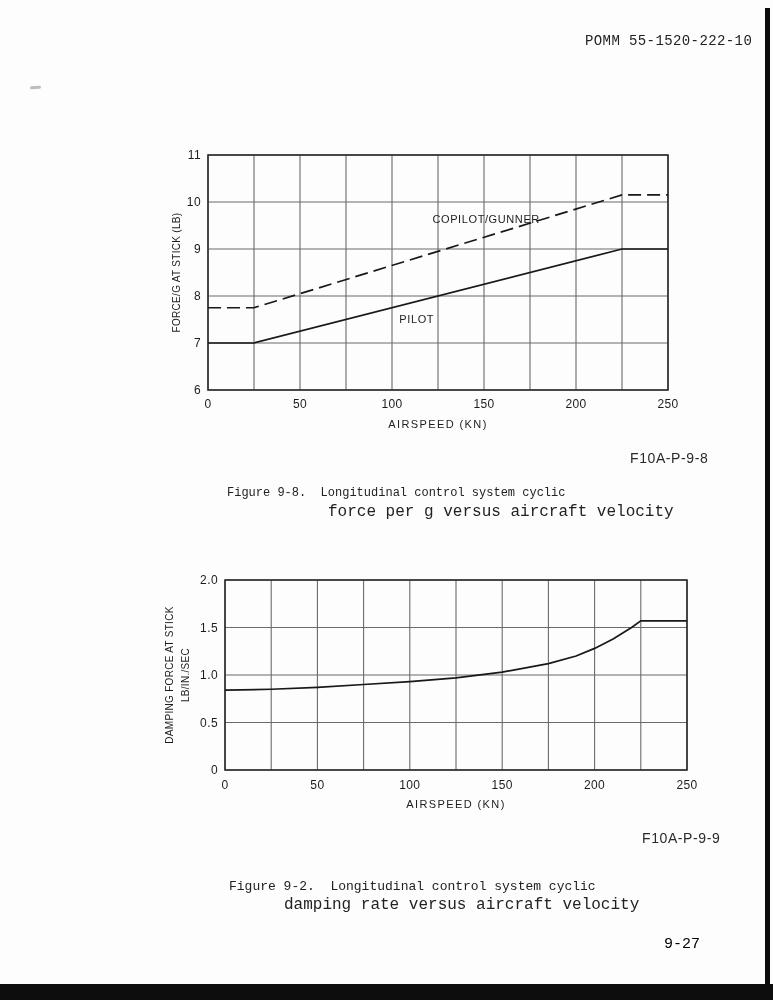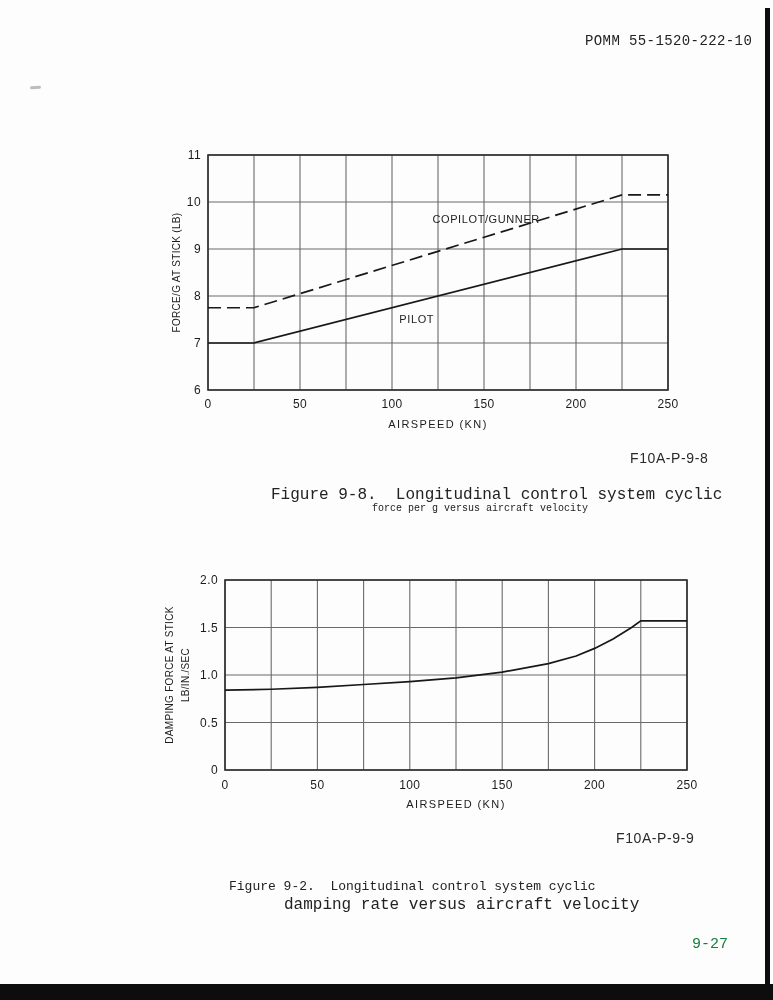--- a/index.html
+++ b/index.html
@@ -26,27 +26,27 @@
   }
   svg .tick-label text{font-size:12px;letter-spacing:0.4px;}
   svg text.axis-title{font-size:11px;letter-spacing:1.4px;}
   svg text.y-axis-title{font-size:10px;letter-spacing:0.3px;}
   svg text.series-label{font-size:11px;letter-spacing:0.6px;}
   .figcode{
     font-family:"Liberation Sans", sans-serif;
     font-size:14px;letter-spacing:0.6px;color:#2a2a2a;
   }
   .figcode1{left:630px;top:450px;}
-  .figcode2{left:616px;top:830px;}
+  .figcode2{left:642px;top:830px;}
   .cap{white-space:pre;color:#222;}
-  .cap1-l1{left:227px;top:486px;font-size:16px;margin-left:44px;}
-  .cap1-l2{left:328px;top:503px;font-size:10px;margin-left:44px;}
+  .cap1-l1{left:227px;top:486px;font-size:12px;}
+  .cap1-l2{left:328px;top:503px;font-size:16px;}
   .cap2-l1{left:229px;top:879px;font-size:13px;}
   .cap2-l2{left:284px;top:896px;font-size:16px;}
-  .page-number{left:692px;top:936px;font-size:15px;color:#15803d;}
+  .page-number{left:664px;top:936px;font-size:15px;color:#000000;}
   .scan-bar-right{left:765px;top:8px;width:5px;height:992px;background:#0d0d0d;}
   .scan-bar-bottom{left:0;top:984px;width:773px;height:16px;background:#0d0d0d;}
 </style>
 </head>
 <body>
 
 <div>
 
   <div class="abs header">POMM 55-1520-222-10</div>
 

